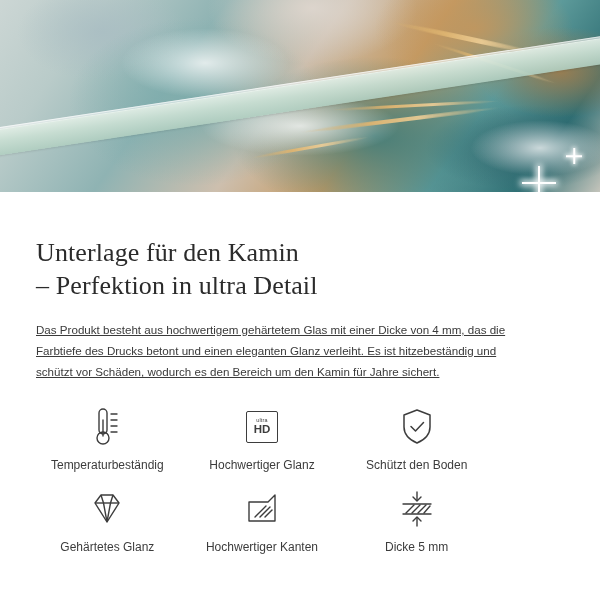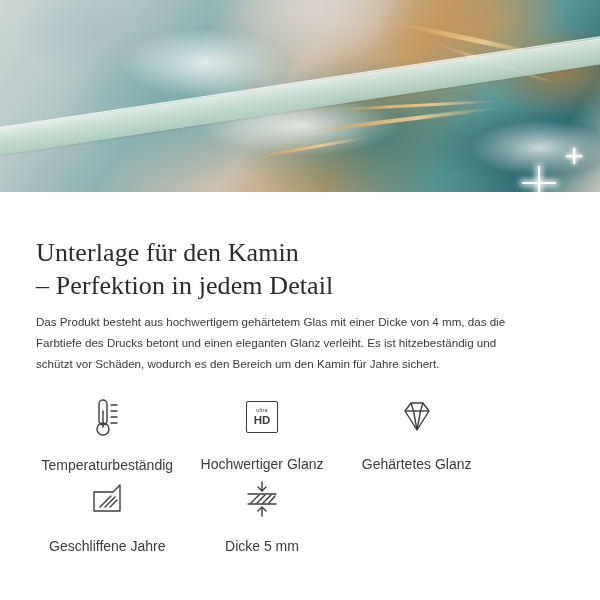--- a/index.html
+++ b/index.html
@@ -165,25 +165,26 @@
     font-family: "Liberation Serif", serif;
     font-size: 26px;
     line-height: 1.28;
     color: #2b2b2b;
     font-weight: 400;
     letter-spacing: 0.1px;
   }
   .headline .l2 { display: block; }
 
   .body-copy {
-    margin: 8px 36px 0 36px;
+    margin: 16px 36px 0 36px;
     width: 498px;
     font-size: 11.6px;
     line-height: 1.85;
     color: #3a3a3a;
+    text-decoration: underline;
   }
 
   
   .features {
     margin: 22px 30px 0 30px;
     display: grid;
     grid-template-columns: repeat(3, 1fr);
     grid-auto-rows: 76px;
     row-gap: 6px;
   }
@@ -196,22 +197,22 @@
   }
 
   .feature-icon {
     height: 44px;
     display: flex;
     align-items: center;
     justify-content: center;
   }
 
   .feature-label {
-    margin-top: 18px;
-    font-size: 14px;
+    margin-top: 9px;
+    font-size: 12px;
     color: #3c3c3c;
     text-align: center;
     line-height: 1.2;
   }
 
   .ultrahd-box {
     width: 30px;
     height: 30px;
     border: 1.6px solid #3d3d3d;
     border-radius: 2px;
@@ -256,21 +257,21 @@
     </div>
 
     <div class="sparkle"></div>
     <div class="sparkle2"></div>
   </div>
 
   <div class="content">
 
     <h1 class="headline">
       <span>Unterlage für den Kamin</span>
-      <span class="l2">– Perfektion in jedem Detail</span>
+      <span class="l2">– Perfektion in ultra Detail</span>
     </h1>
 
     <p class="body-copy">Das Produkt besteht aus hochwertigem gehärtetem Glas mit einer Dicke von 4 mm, das die Farbtiefe des Drucks betont und einen eleganten Glanz verleiht. Es ist hitzebeständig und schützt vor Schäden, wodurch es den Bereich um den Kamin für Jahre sichert.</p>
 
     <div class="features">
 
       <div class="feature">
         <div class="feature-icon">
           <svg width="44" height="42" viewBox="0 0 44 42" fill="none" stroke="#3d3d3d" stroke-width="1.4" stroke-linecap="round">
             <rect x="14" y="3" width="8" height="25" rx="4"></rect>
@@ -288,20 +289,29 @@
       <div class="feature">
         <div class="feature-icon">
           <div class="ultrahd-box">
             <span class="ultrahd-top">ultra</span>
             <span class="ultrahd-bottom">HD</span>
           </div>
         </div>
         <div class="feature-label">Hochwertiger Glanz</div>
       </div>
 
+      <div class="feature">
+        <div class="feature-icon">
+          <svg width="40" height="42" viewBox="0 0 40 42" fill="none" stroke="#3d3d3d" stroke-width="1.5" stroke-linecap="round" stroke-linejoin="round">
+            <path d="M20 4 L33 9 V21 C33 29 27 34 20 37 C13 34 7 29 7 21 V9 Z"></path>
+            <path d="M14 20.5 L18.5 25 L26.5 16.5"></path>
+          </svg>
+        </div>
+        <div class="feature-label">Schützt den Boden</div>
+      </div>
 
       <div class="feature">
         <div class="feature-icon">
           <svg width="44" height="38" viewBox="0 0 44 38" fill="none" stroke="#3d3d3d" stroke-width="1.4" stroke-linejoin="round">
             <path d="M10 13 L16 5 H28 L34 13 L22 32 Z"></path>
             <path d="M10 13 H34"></path>
             <path d="M16 5 L18.5 13 L22 32"></path>
             <path d="M28 5 L25.5 13 L22 32"></path>
           </svg>
         </div>
@@ -310,21 +320,21 @@
 
       <div class="feature">
         <div class="feature-icon">
           <svg width="40" height="38" viewBox="0 0 40 38" fill="none" stroke="#3d3d3d" stroke-width="1.4" stroke-linecap="round" stroke-linejoin="round">
             <path d="M7 31 V12 L26 12 L33 5 V31 Z"></path>
             <line x1="13" y1="27" x2="24" y2="16"></line>
             <line x1="18" y1="27" x2="28" y2="17"></line>
             <line x1="23" y1="27" x2="30" y2="20"></line>
           </svg>
         </div>
-        <div class="feature-label">Geschliffene Jahre</div>
+        <div class="feature-label">Hochwertiger Kanten</div>
       </div>
 
       <div class="feature">
         <div class="feature-icon">
           <svg width="42" height="40" viewBox="0 0 42 40" fill="none" stroke="#3d3d3d" stroke-width="1.4" stroke-linecap="round" stroke-linejoin="round">
             <line x1="21" y1="3" x2="21" y2="11"></line>
             <path d="M17 8 L21 12 L25 8"></path>
             <line x1="7" y1="15" x2="35" y2="15"></line>
             <line x1="7" y1="25" x2="35" y2="25"></line>
             <line x1="10" y1="24" x2="18" y2="16"></line>

